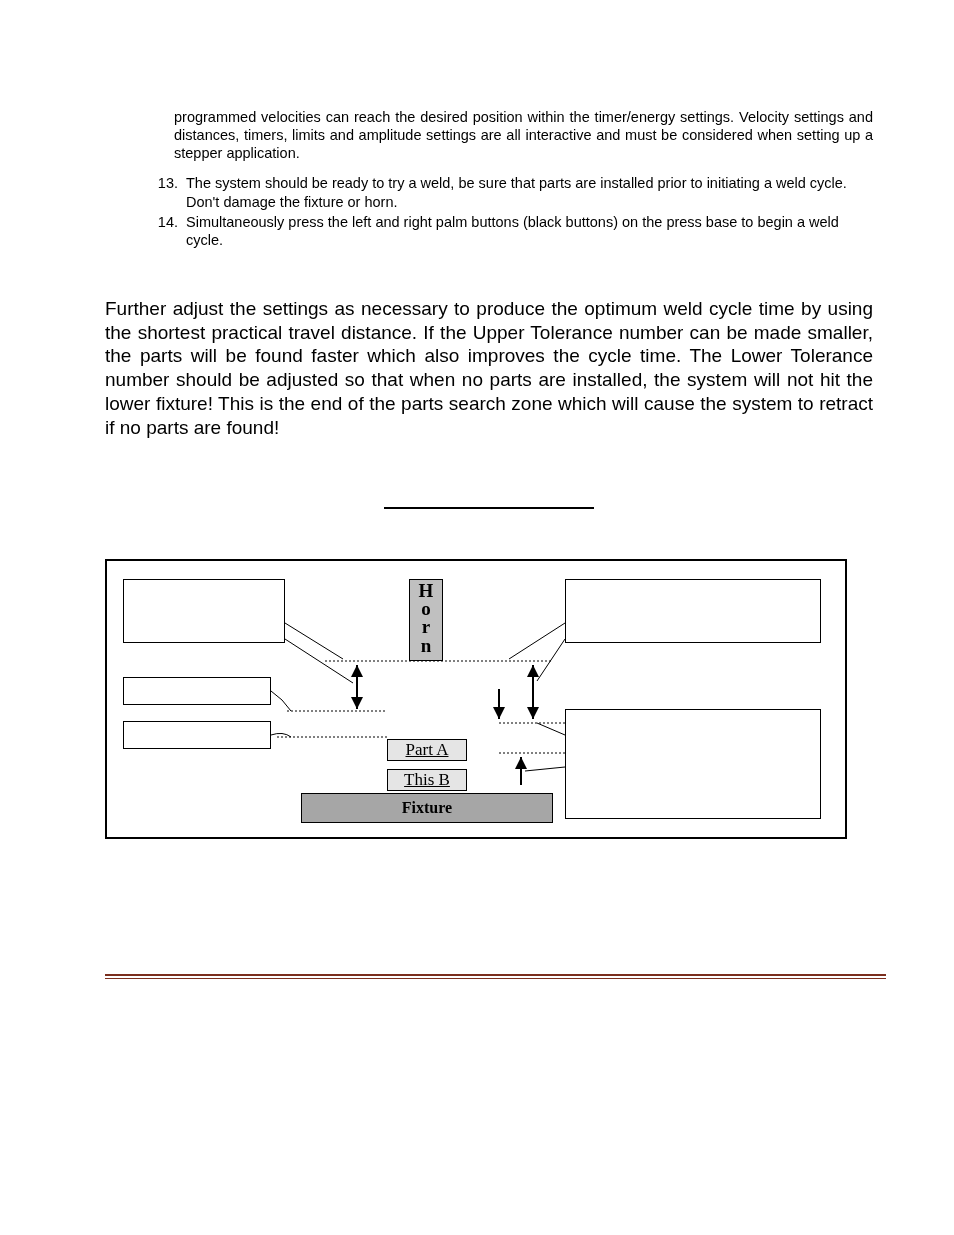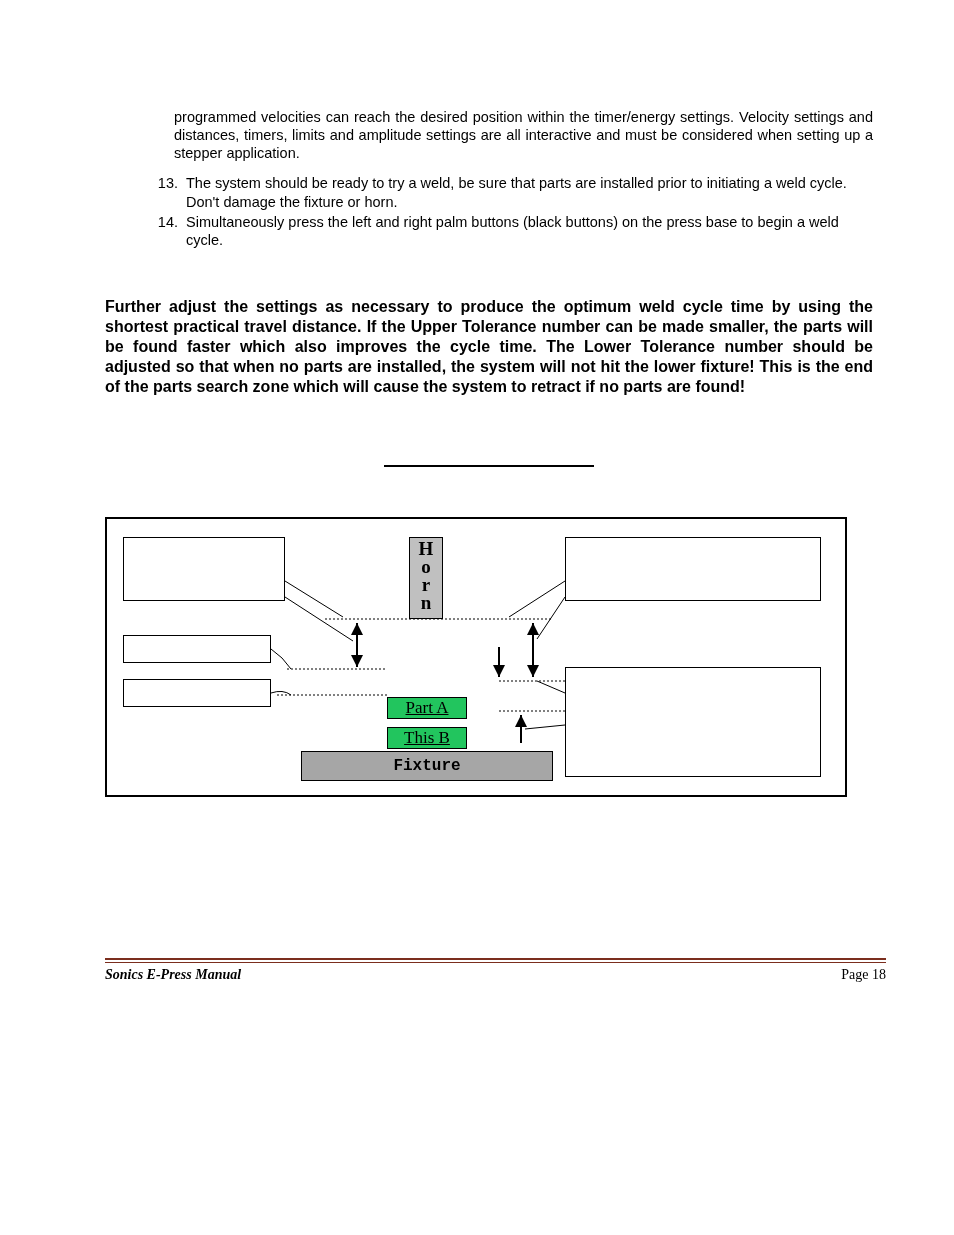--- a/index.html
+++ b/index.html
@@ -27,25 +27,24 @@
     line-height: 1.25;
   }
   ol.list li {
     padding-left: 4px;
     margin-bottom: 2px;
   }
   .li-justify {
     text-align: justify;
   }
   .paragraph {
-    font-size: 16px;
+    font-size: 19px;
     line-height: 1.25;
     text-align: justify;
     margin-top: 48px;
-    font-weight: bold;
   }
   .divider-wrap {
     text-align: center;
     margin-top: 56px;
   }
   .divider {
     display: inline-block;
     width: 210px;
     border-top: 2px solid #000;
   }
@@ -75,38 +74,38 @@
     font-family: "Times New Roman", serif;
     font-weight: bold;
     font-size: 19px;
     line-height: 0.95;
     padding-top: 2px;
     box-sizing: border-box;
   }
   .part-box {
     position: absolute;
     border: 1px solid #000;
-    background: #22c55e;
+    background: #e5e5e5;
     font-family: "Times New Roman", serif;
     font-size: 17px;
     text-align: center;
     box-sizing: border-box;
   }
   .part-a { left: 280px; top: 178px; width: 80px; height: 22px; }
   .part-b { left: 280px; top: 208px; width: 80px; height: 22px; }
   .fixture {
     position: absolute;
     left: 194px;
     top: 232px;
     width: 252px;
     height: 30px;
     background: #a6a6a6;
     border: 1px solid #000;
     text-align: center;
-    font-family: Liberation Mono, monospace;
+    font-family: Liberation Serif, serif;
     font-weight: bold;
     font-size: 16px;
     line-height: 28px;
     box-sizing: border-box;
   }
   .footer {
     position: absolute;
     left: 105px;
     right: 68px;
     bottom: 85px;
@@ -202,18 +201,14 @@
       </div>
       <div class="part-box part-a"><u>Part A</u></div>
       <div class="part-box part-b"><u>This B</u></div>
       <div class="fixture">Fixture</div>
     </div>
 
   </div>
 
   <div class="footer">
     <div class="footer-rule"></div>
-    <div class="footer-row">
-      <span class="footer-left">Sonics E-Press Manual</span>
-      <span class="footer-right">Page 18</span>
-    </div>
   </div>
 </div>
 
 </body></html>

